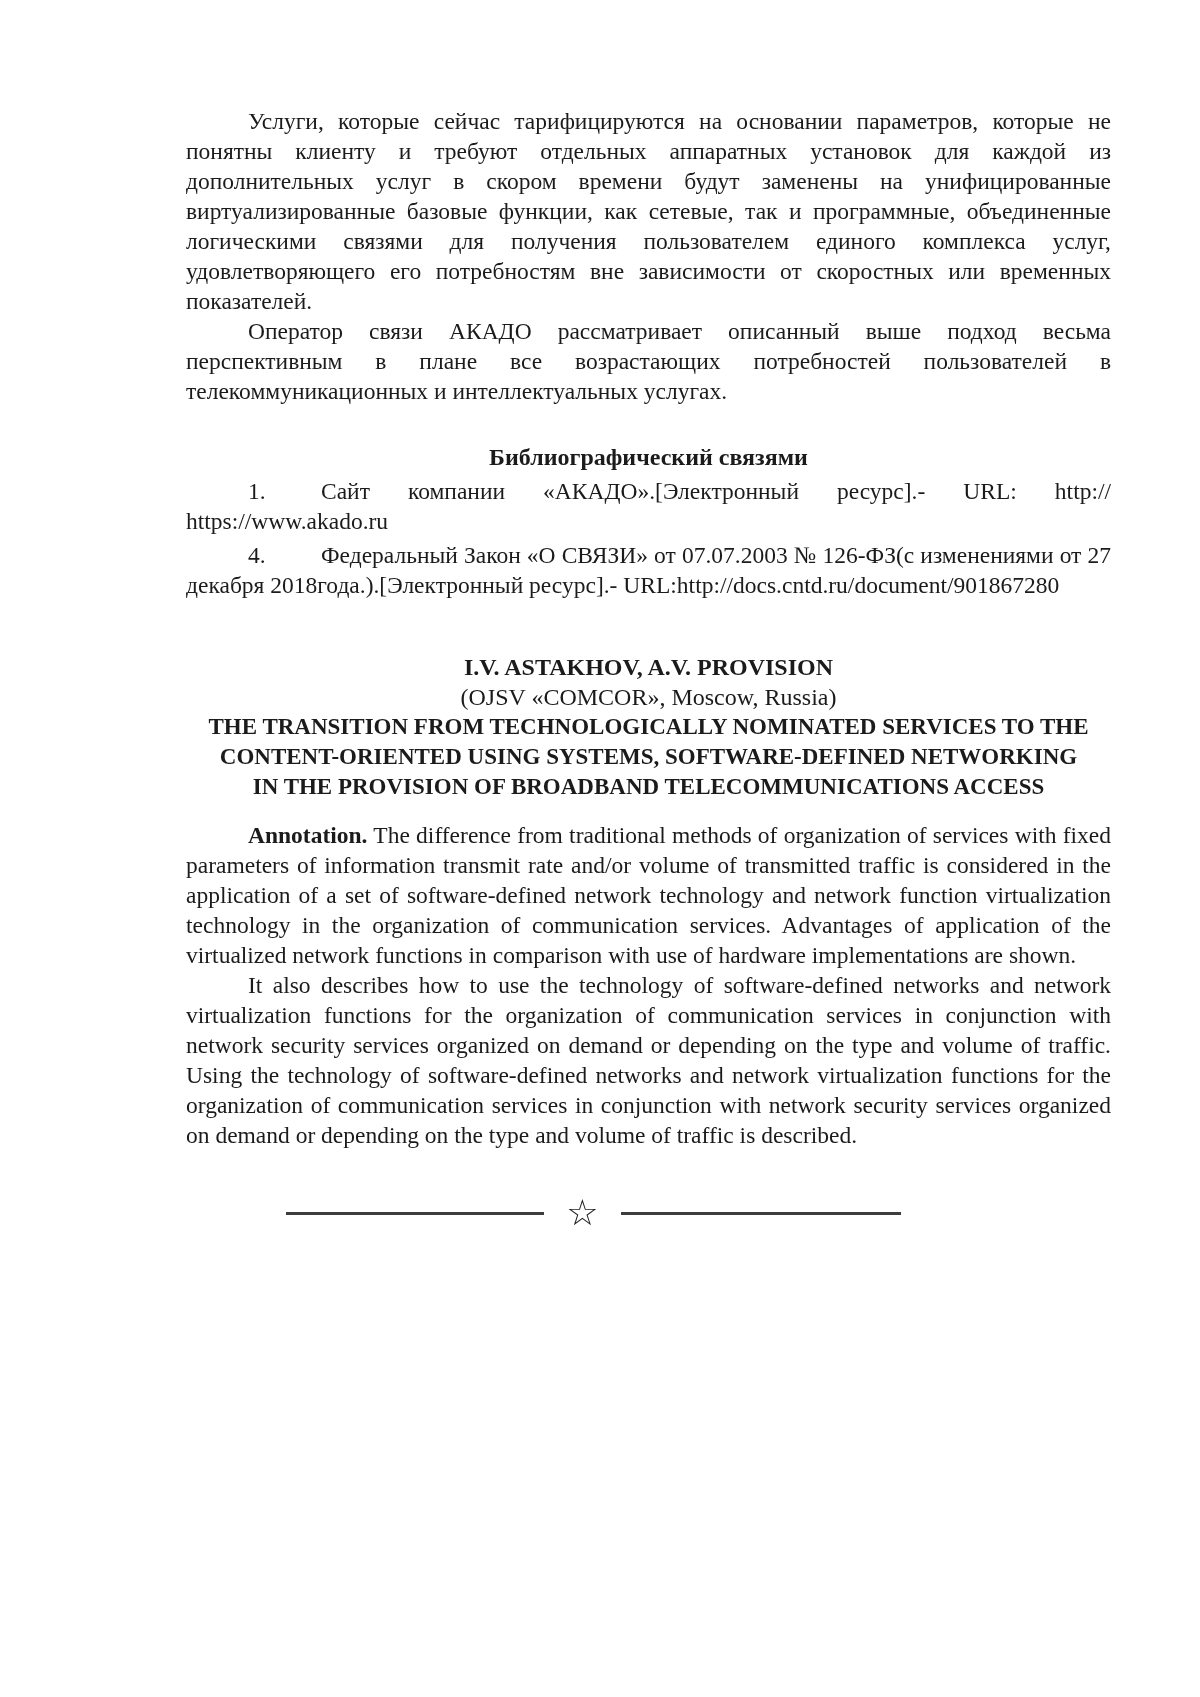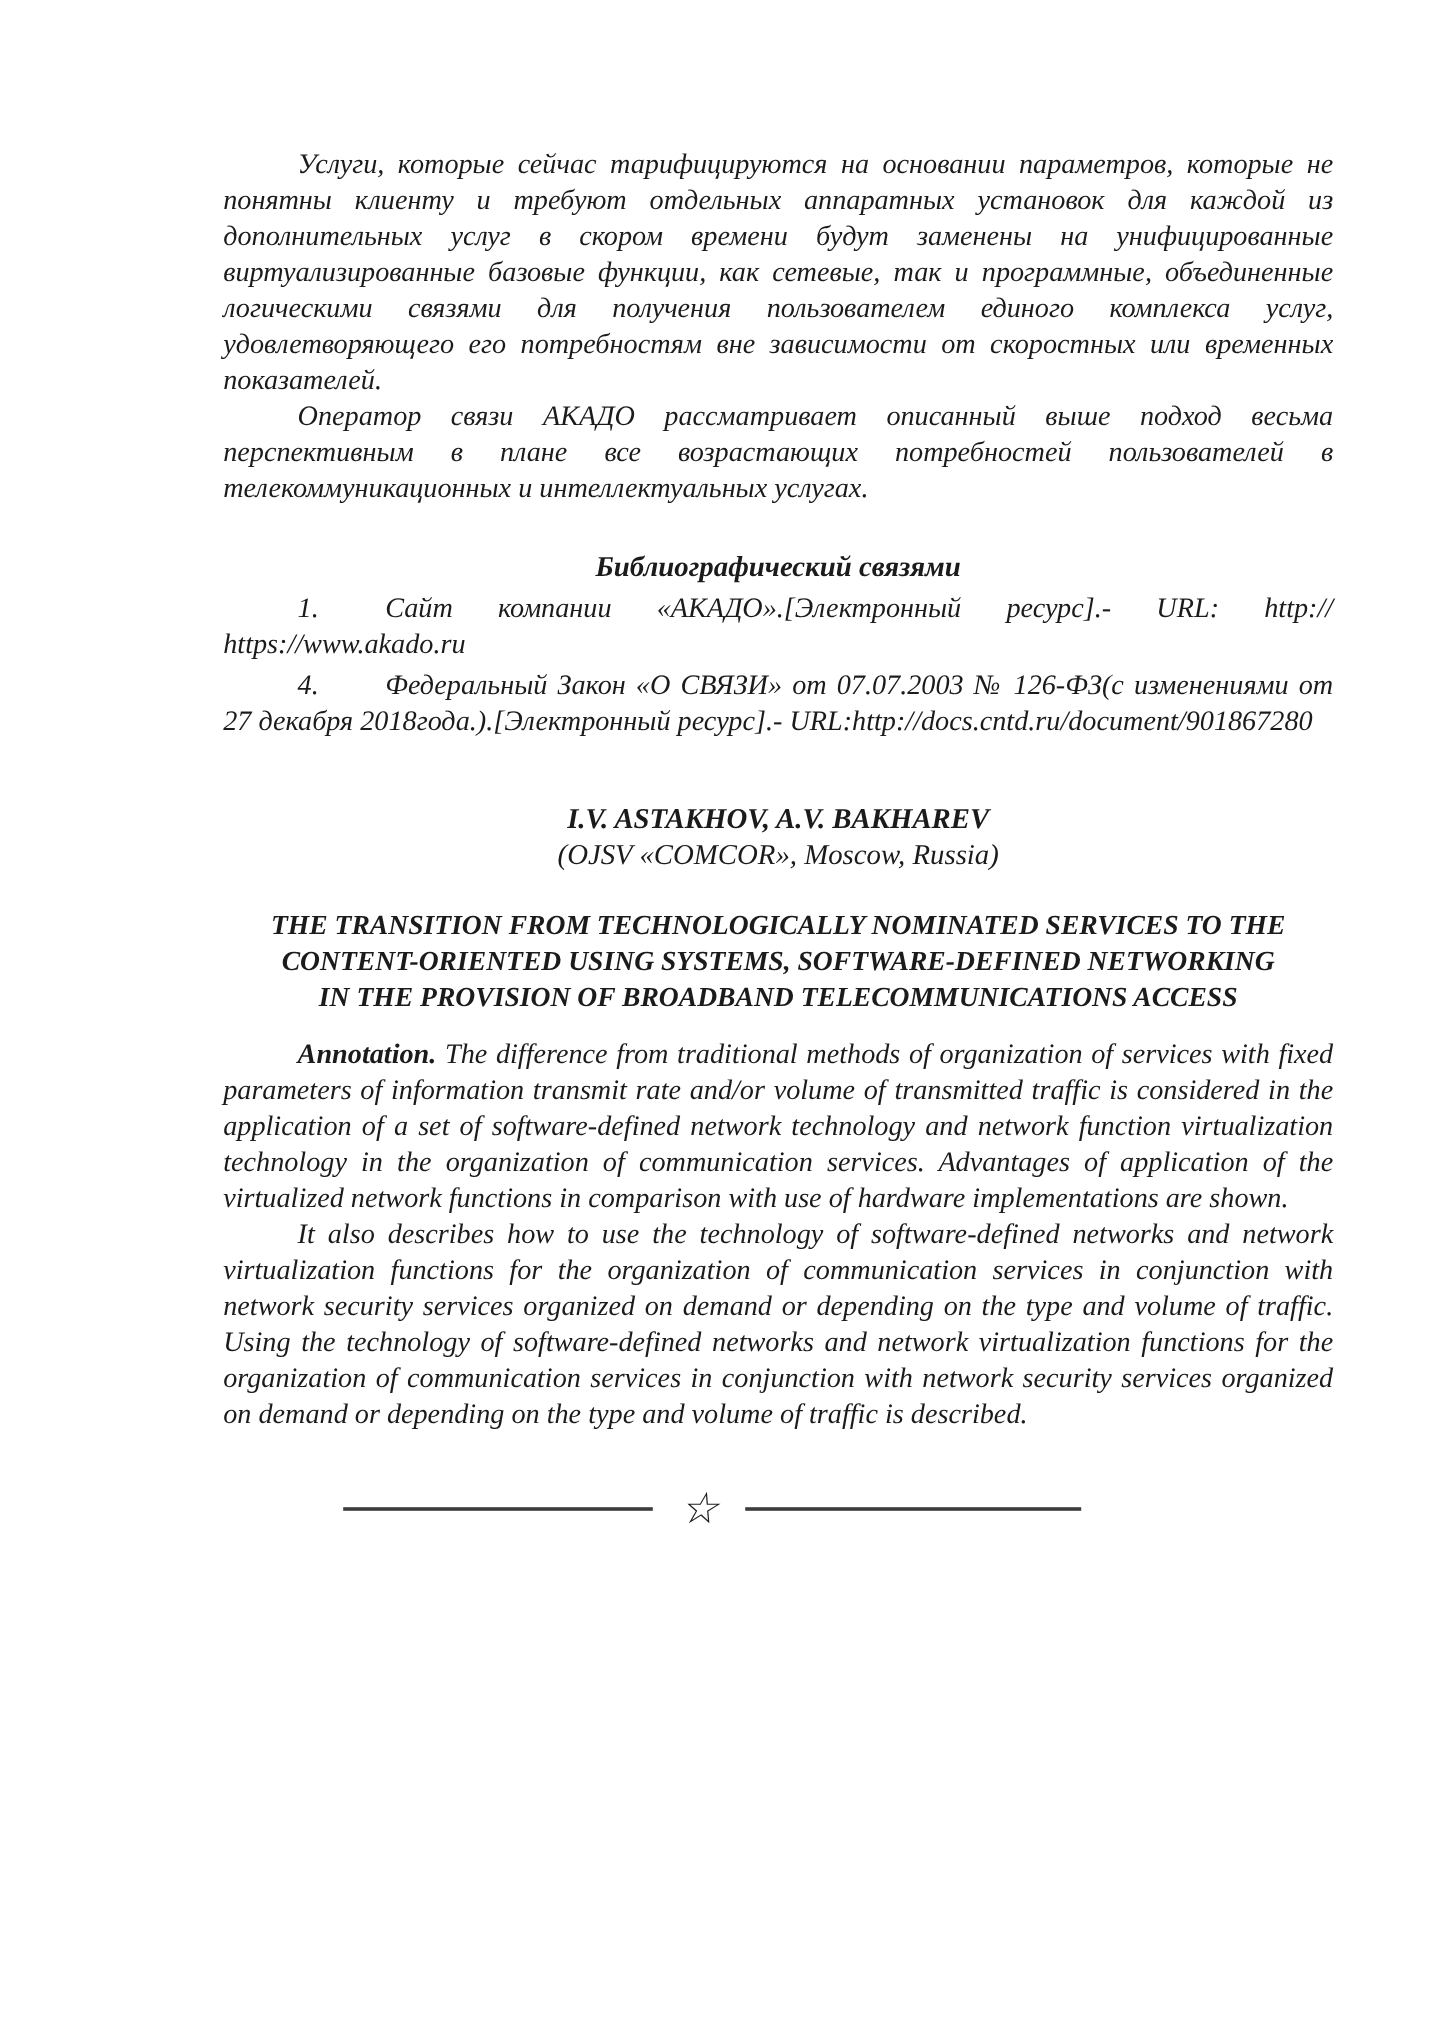--- a/index.html
+++ b/index.html
@@ -8,23 +8,22 @@
     height: 1697px;
     background: #ffffff;
     color: #1b1b1b;
     font-family: "Liberation Serif", "DejaVu Serif", serif;
     position: relative;
     overflow: hidden;
   }
   .content {
     position: absolute;
     left: 186px;
-    top: 16px;
+    top: 0;
     width: 925px;
-    font-style: italic;
   }
   .para {
     margin: 0;
     font-size: 23.5px;
     line-height: 30px;
     text-align: justify;
     text-indent: 62px;
   }
   .opening { padding-top: 106px; }
   .bib-heading {
@@ -42,21 +41,20 @@
     line-height: 30px;
     font-weight: bold;
     text-align: center;
   }
   .affiliation-line {
     font-size: 24px;
     line-height: 30px;
     text-align: center;
   }
   .title-block {
-    margin-top: 28px;
     text-align: center;
     font-weight: bold;
     font-size: 23px;
     line-height: 30px;
   }
   .title-line { white-space: nowrap; }
   .abstract-first { margin-top: 18px; }
   .divider {
     margin-top: 48px;
     display: flex;
@@ -90,21 +88,21 @@
 
   <div>
     <p class="para bib-item">
       <span class="bib-num">1.</span><span>Сайт компании «АКАДО».[Электронный ресурс].- URL: http:// https://www.akado.ru</span>
     </p>
     <p class="para bib-item">
       <span class="bib-num">4.</span><span>Федеральный Закон «О СВЯЗИ» от 07.07.2003 № 126-ФЗ(с изменениями от 27 декабря 2018года.).[Электронный ресурс].- URL:http://docs.cntd.ru/document/901867280</span>
     </p>
   </div>
 
-  <div class="authors-line">I.V. ASTAKHOV, A.V. BAKHAREV</div>
+  <div class="authors-line">I.V. ASTAKHOV, A.V. PROVISION</div>
   <div class="affiliation-line">(OJSV «COMCOR», Moscow, Russia)</div>
 
   <div class="title-block">
     <div class="title-line">THE TRANSITION FROM TECHNOLOGICALLY NOMINATED SERVICES TO THE</div>
     <div class="title-line">CONTENT-ORIENTED USING SYSTEMS, SOFTWARE-DEFINED NETWORKING</div>
     <div class="title-line">IN THE PROVISION OF BROADBAND TELECOMMUNICATIONS ACCESS</div>
   </div>
 
   <div>
     <p class="para abstract-first">

